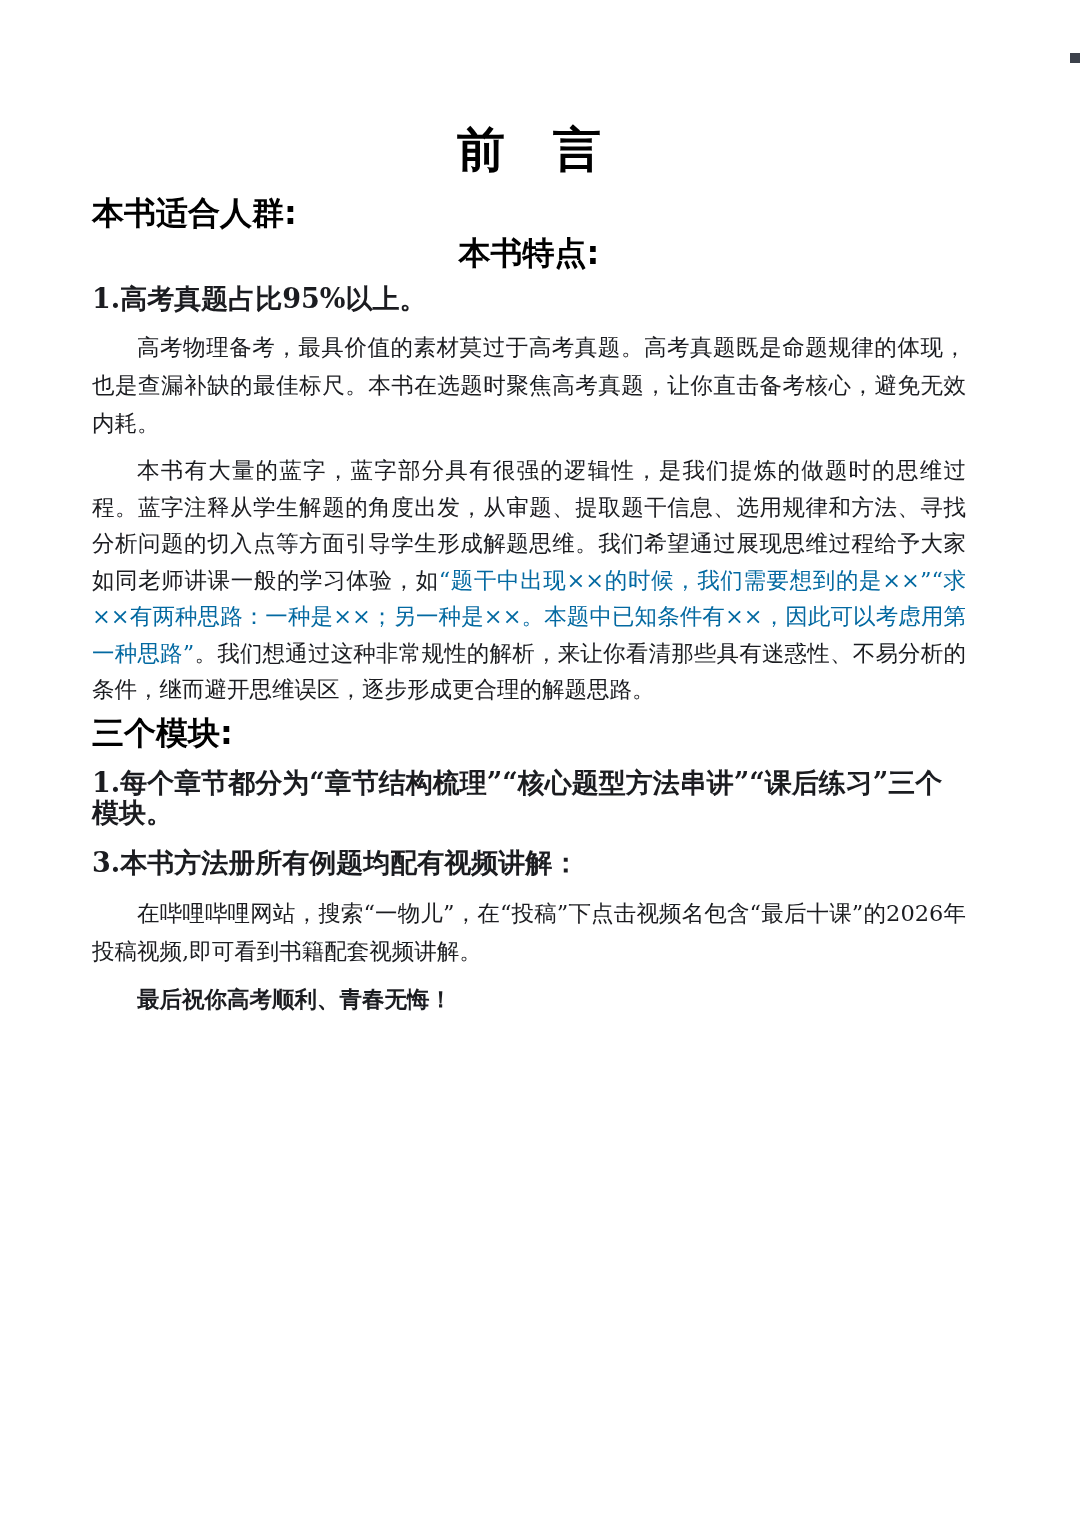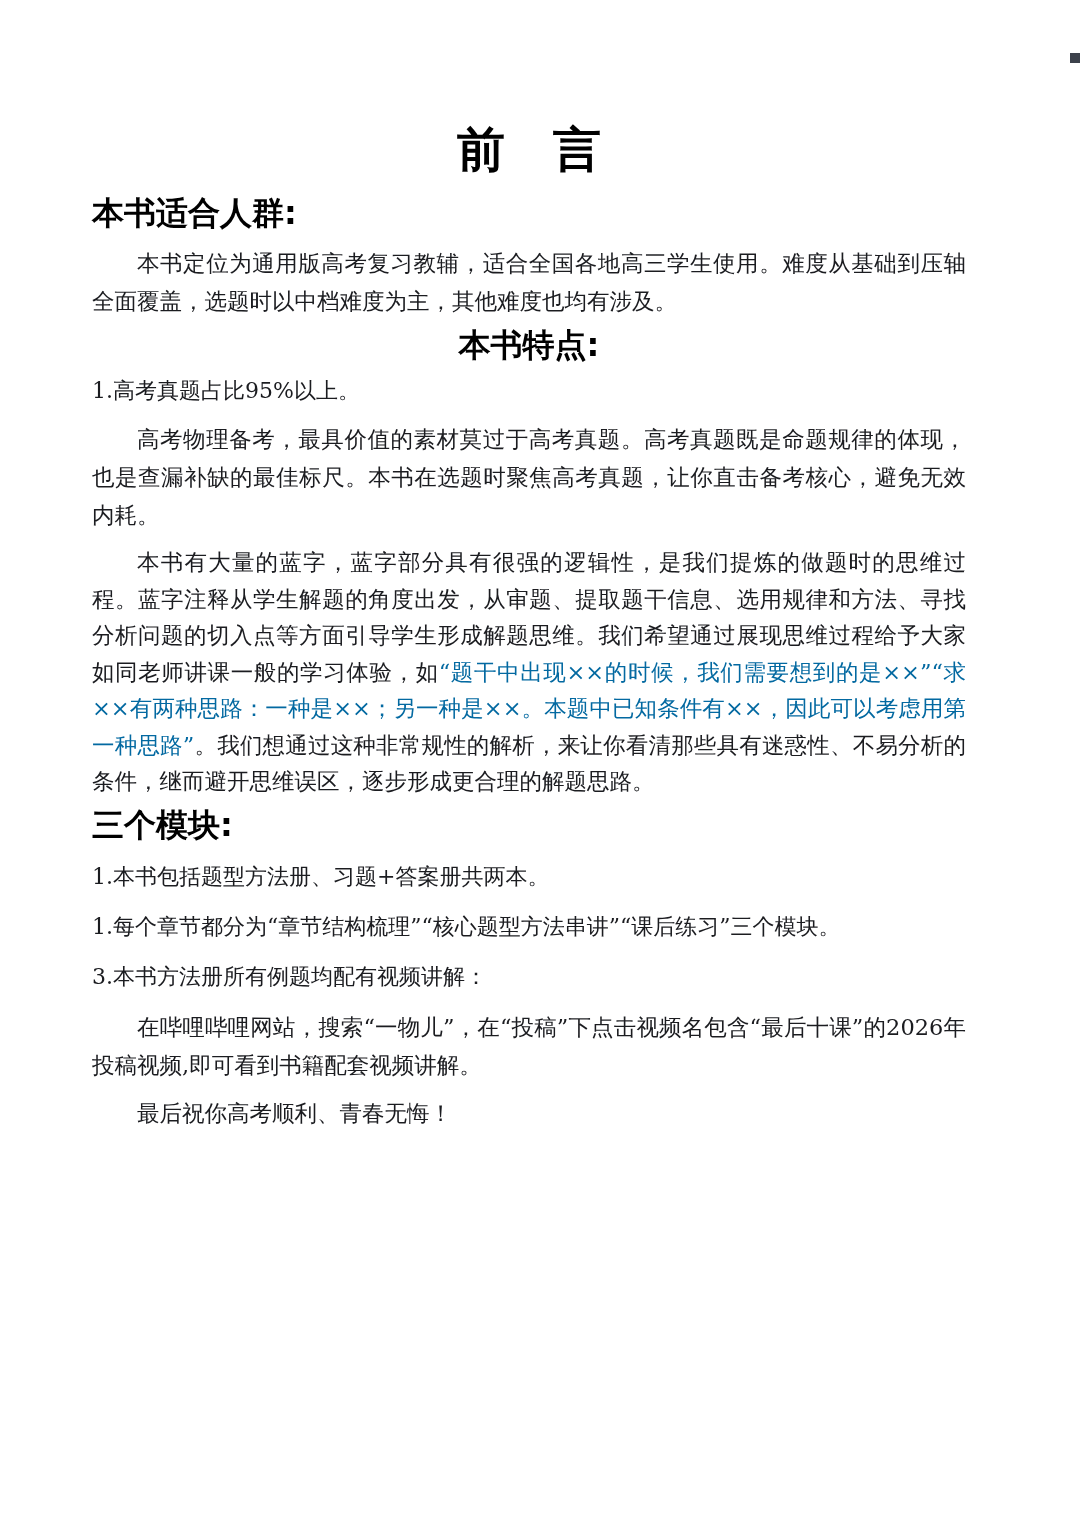--- a/index.html
+++ b/index.html
@@ -40,38 +40,39 @@
   .section-heading {
     margin: 0;
     font-family: "DejaVu Sans", "Liberation Sans", sans-serif;
     font-weight: 700;
     font-size: 32px;
     line-height: 30px;
     color: #000000;
   }
   .list-item {
     margin: 0;
-    font-size: 22px;
+    font-size: 27px;
     line-height: 30px;
     color: #1b1c20;
+    font-weight: bold;
   }
   .mt-intro     { margin-top: 30px; }
   .mt-h1        { margin-top: 18px; }
   .mt-p2        { margin-top: 16px; }
   .mt-h2        { margin-top: 10px; text-align: center; }
   .mt-item1     { margin-top: 16px; }
   .mt-p3        { margin-top: 14px; }
   .mt-item2     { margin-top: 8px;  }
   .mt-p4        { margin-top: 10px; line-height: 36.5px; }
   .mt-h3        { margin-top: 10px; }
   .mt-u1        { margin-top: 22px; }
   .mt-u2        { margin-top: 20px; }
   .mt-u3        { margin-top: 20px; }
   .mt-p5        { margin-top: 16px; }
-  .mt-p6        { margin-top: 10px; }
+  .mt-p6        { margin-top: 10px; font-weight: bold; }
   .blue-note {
     color: #0369a1;
   }
   .scan-artifact {
     position: absolute;
     top: 53px;
     left: 1070px;
     width: 10px;
     height: 10px;
     background: #3c414b;
@@ -82,34 +83,32 @@
 
 <div class="page">
 
   <div class="scan-artifact"></div>
 
   <h1 class="doc-title">前　言</h1>
 
 
   <h2 class="section-heading mt-h1">本书适合人群:</h2>
 
-  <p class="para mt-p2">本书定位为通用版高考复习教辅，适合全国各地高三学生使用。难度从基础到压轴全面覆盖，选题时以中档难度为主，其他难度也均有涉及。</p>
 
   <h2 class="section-heading mt-h2">本书特点:</h2>
 
   <p class="list-item mt-item1">1.高考真题占比95%以上。</p>
 
   <p class="para mt-p3">高考物理备考，最具价值的素材莫过于高考真题。高考真题既是命题规律的体现，也是查漏补缺的最佳标尺。本书在选题时聚焦高考真题，让你直击备考核心，避免无效内耗。</p>
 
 
   <p class="para mt-p4"><span>本书有大量的蓝字，蓝字部分具有很强的逻辑性，是我们提炼的做题时的思维过程。蓝字注释从学生解题的角度出发，从审题、提取题干信息、选用规律和方法、寻找分析问题的切入点等方面引导学生形成解题思维。我们希望通过展现思维过程给予大家如同老师讲课一般的学习体验，如</span><span class="blue-note">“题干中出现××的时候，我们需要想到的是××”“求××有两种思路：一种是××；另一种是××。本题中已知条件有××，因此可以考虑用第一种思路”</span><span>。我们想通过这种非常规性的解析，来让你看清那些具有迷惑性、不易分析的条件，继而避开思维误区，逐步形成更合理的解题思路。</span></p>
 
   <h2 class="section-heading mt-h3">三个模块:</h2>
 
-  <p class="list-item mt-u1">1.本书包括题型方法册、习题+答案册共两本。</p>
 
   <p class="list-item mt-u2">1.每个章节都分为“章节结构梳理”“核心题型方法串讲”“课后练习”三个模块。</p>
 
   <p class="list-item mt-u3">3.本书方法册所有例题均配有视频讲解：</p>
 
   <p class="para mt-p5">在哔哩哔哩网站，搜索“一物儿”，在“投稿”下点击视频名包含“最后十课”的2026年投稿视频,即可看到书籍配套视频讲解。</p>
 
   <p class="para mt-p6">最后祝你高考顺利、青春无悔！</p>
 
 </div>

